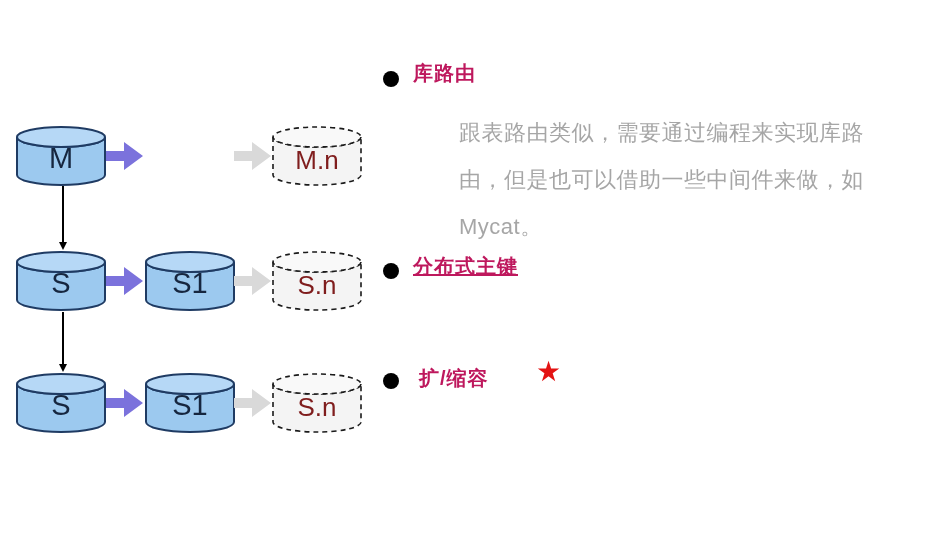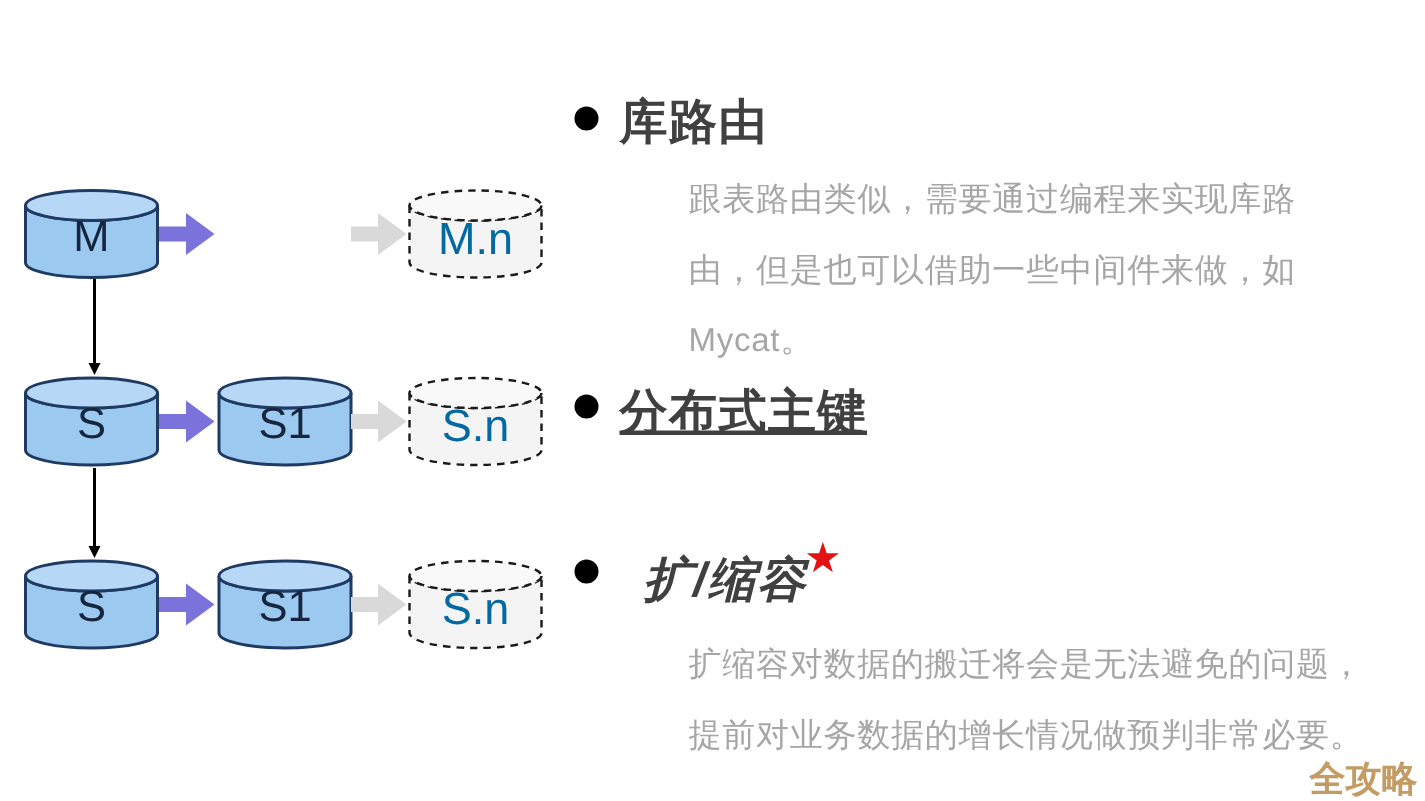--- a/index.html
+++ b/index.html
@@ -17,21 +17,21 @@
   .cyl svg { position: absolute; left: 0; top: 0; }
   .cyl-label {
     position: absolute; left: 0; right: 0; top: 17px;
     text-align: center;
     font-size: 29px;
     font-weight: 400;
     color: #16263F;
     letter-spacing: 0px;
     line-height: 32px;
   }
-  .cyl.ghost .cyl-label { color: #0369a1; font-size: 30px; top: 19px; }
+  .cyl.ghost .cyl-label { color: #7f1d1d; font-size: 26px; top: 19px; }
 
   
   .flow-arrow { position: absolute; width: 38px; height: 30px; }
 
   
   .vline { position: absolute; width: 2px; background: #000000; }
   .vhead {
     position: absolute; width: 0; height: 0;
     border-left: 4px solid transparent;
     border-right: 4px solid transparent;
@@ -39,23 +39,23 @@
   }
 
   
   .bullet-dot {
     position: absolute; width: 16px; height: 16px;
     border-radius: 50%; background: #000000;
   }
   .bullet-title {
     position: absolute;
     margin: 0;
-    font-size: 32px;
+    font-size: 20px;
     font-weight: 700;
-    color: #404040;
+    color: #be185d;
     white-space: nowrap;
     letter-spacing: 1px;
   }
   .para {
     position: absolute;
     margin: 0;
     font-size: 22px;
     line-height: 47px;
     color: #A6A6A6;
     white-space: pre-line;
@@ -179,20 +179,17 @@
   <div class="bullet-dot" style="left:383px; top:71px;"></div>
   <h2 class="bullet-title" style="left:413px; top:60px;">库路由</h2>
   <p class="para" style="left:459px; top:109px;">跟表路由类似，需要通过编程来实现库路
 由，但是也可以借助一些中间件来做，如
 Mycat。</p>
 
   <div class="bullet-dot" style="left:383px; top:263px;"></div>
   <h2 class="bullet-title" style="left:413px; top:253px;text-decoration:underline;">分布式主键</h2>
 
   <div class="bullet-dot" style="left:383px; top:373px;"></div>
-  <h2 class="bullet-title" style="left:429px; top:365px;font-style:italic;">扩/缩容</h2>
+  <h2 class="bullet-title" style="left:419px; top:365px;">扩/缩容</h2>
   <span class="star" style="left:536px; top:358px;">★</span>
-  <p class="para" style="left:459px; top:419px;">扩缩容对数据的搬迁将会是无法避免的问题，
-提前对业务数据的增长情况做预判非常必要。</p>
 
-  <div class="watermark" style="left:873px; top:503px;">全攻略</div>
 
 </div>
 
 </body></html>

